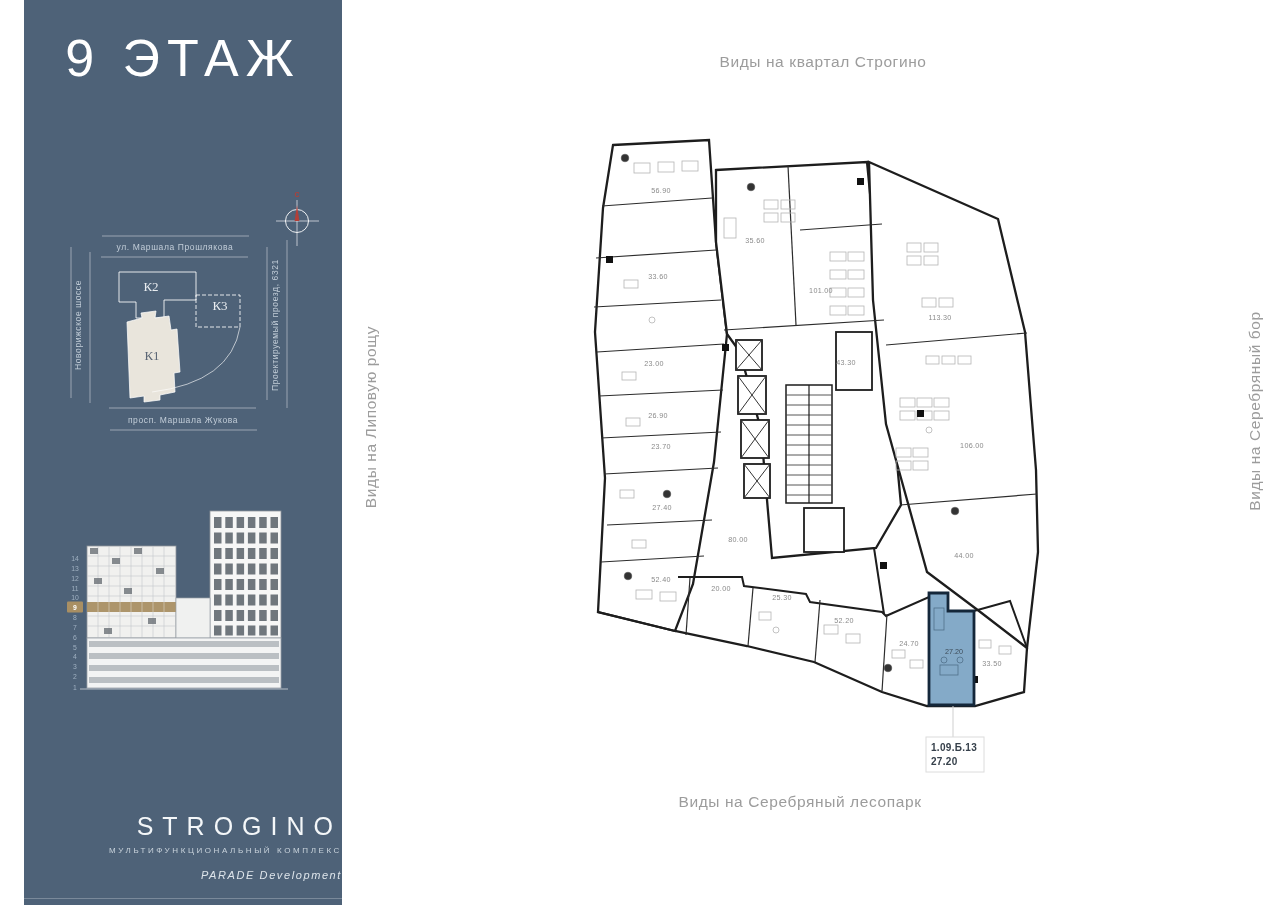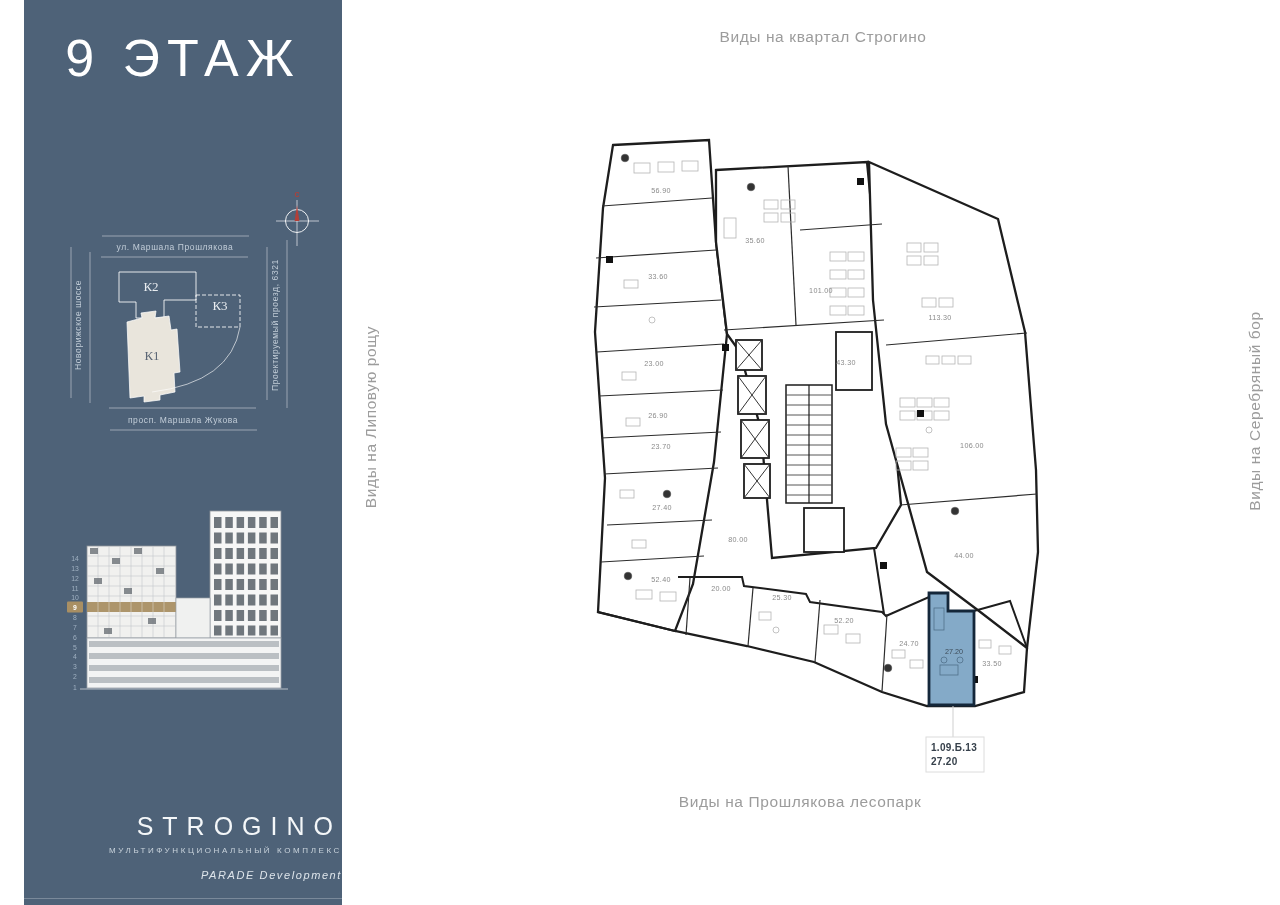--- a/index.html
+++ b/index.html
@@ -14,21 +14,21 @@
   .logo-block { position:absolute; left:0; top:812px; width:318px; text-align:right; color:#fff; }
   .logo-brand { font-size:25px; font-weight:400; letter-spacing:9px; color:#f4f7f9; }
   .logo-sub   { margin-top:5px; font-size:8px; letter-spacing:2.6px; color:#c9d3dc;padding-left:13px; }
   .logo-dev   { margin-top:14px; font-size:11px; letter-spacing:1.6px; color:#dde4ea;font-style:italic; }
   .sidebar-bottom-line { position:absolute; left:0; bottom:6px; width:318px; height:1px;
                          background:rgba(255,255,255,0.25); }
 
   
   .view-label { position:absolute; color:#9c9c9c; font-size:15.5px; letter-spacing:0.6px;
                 white-space:nowrap; }
-  .view-top    { left:775px; top:28px;  transform:translateX(-50%);padding-left:48px; }
+  .view-top    { left:775px; top:53px;  transform:translateX(-50%);padding-left:48px; }
   .view-bottom { left:776px; top:793px; transform:translateX(-50%); }
   .view-left   { left:347px; top:417px; transform:translate(-50%,-50%) rotate(-90deg); }
   .view-right  { left:1231px; top:411px; transform:translate(-50%,-50%) rotate(-90deg); }
 
   svg text { font-family:"Liberation Sans", sans-serif; }
   .street-label { fill:#c2cdd8; font-size:8.5px; letter-spacing:0.6px; }
   .k-label { fill:#e8ecf0; font-size:13px; font-family:"Liberation Serif", serif; }
   .k1-label { fill:#5b6675; }
   .floor-num { fill:#9fb0c1; font-size:6.8px; }
   .floor-num-active { fill:#ffffff; font-size:6.8px; font-weight:bold; }
@@ -208,21 +208,21 @@
       <div class="logo-brand">STROGINO</div>
       <div class="logo-sub">МУЛЬТИФУНКЦИОНАЛЬНЫЙ КОМПЛЕКС</div>
       <div class="logo-dev">PARADE Development</div>
     </div>
     <div class="sidebar-bottom-line"></div>
   </aside>
 
   <main>
 
     <div class="view-label view-top">Виды на квартал Строгино</div>
-    <div class="view-label view-bottom">Виды на Прошлякова лесопарк</div>
+    <div class="view-label view-bottom">Виды на Серебряный лесопарк</div>
     <div class="view-label view-left">Виды на Липовую рощу</div>
     <div class="view-label view-right">Виды на Серебряный бор</div>
 
     <svg style="position:absolute;left:540px;top:110px;" width="500" height="680" viewBox="540 110 500 680">
 
       <g fill="#ffffff" stroke="#1d1d1d" stroke-width="2.3" stroke-linejoin="miter">
 
         <path d="M 589,145 L 685,140 L 692,242 L 703,334 L 690,462 L 669,584 L 651,631 L 574,612 L 581,478 L 571,332 L 579,208 Z"></path>
 
         <path d="M 692,170 L 843,162 L 852,255 L 862,345 L 877,505 L 852,548 L 748,558 L 737,430 L 716,352 L 703,334 L 692,242 Z"></path>

